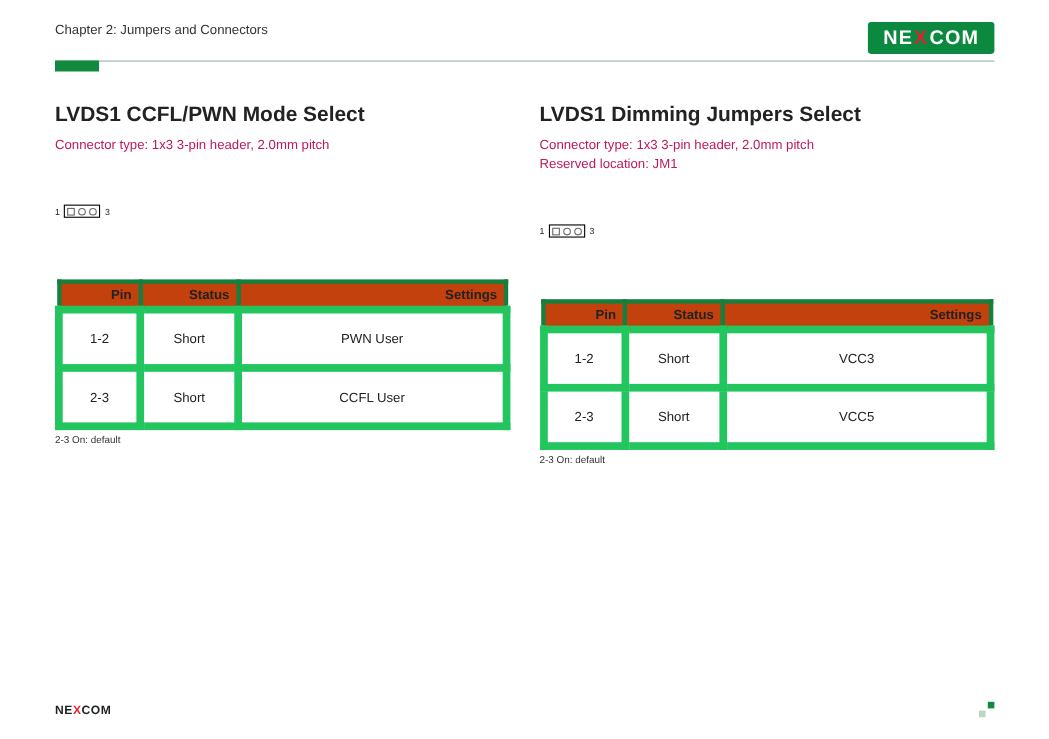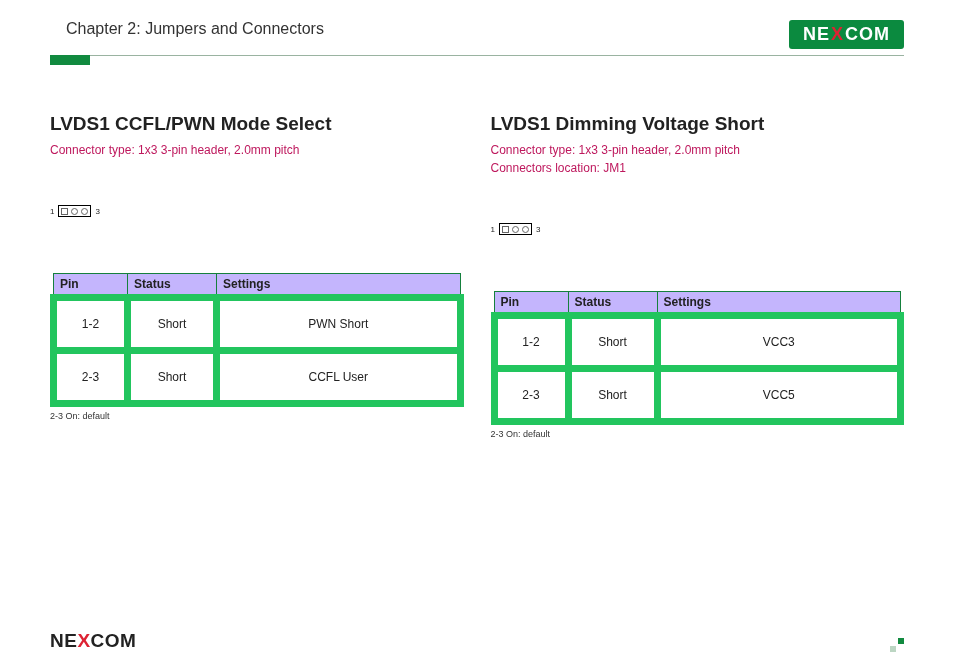--- a/index.html
+++ b/index.html
@@ -20,23 +20,22 @@
     position: relative;
   }
   .header-row {
     display: flex;
     justify-content: space-between;
     align-items: flex-start;
     border-bottom: 1px solid #9ab3a1;
     padding-bottom: 6px;
   }
   .chapter {
-    font-size: 16px;
+    font-size: 12px;
     color: #333;
-    margin-left: 16px;
   }
   .logo-box {
     background: #0b8a3f;
     color: #fff;
     font-weight: bold;
     font-size: 18px;
     padding: 4px 14px;
     border-radius: 3px;
     letter-spacing: 1px;
     display: flex;
@@ -44,21 +43,21 @@
   }
   .logo-box .x { color: #d23; margin: 0 1px; }
   .green-tab {
     width: 40px;
     height: 10px;
     background: #118a3f;
     margin-top: -1px;
   }
   .content {
     display: flex;
-    margin-top: 48px;
+    margin-top: 29px;
     gap: 27px;
   }
   .col {
     flex: 1;
   }
   .sect-title {
     font-size: 19px;
     font-weight: bold;
     color: #222;
     margin: 0 0 6px 0;
@@ -95,25 +94,25 @@
     border: 1px solid #666;
     border-radius: 50%;
     background: #fff;
   }
   table.pins {
     border-collapse: collapse;
     width: 100%;
     font-size: 12px;
   }
   table.pins th {
-    border: 1px solid #15803d;
+    border: 4px solid #15803d;
     padding: 3px 6px;
     font-weight: bold;
-    text-align: left;
-    background: #c4b5fd;
+    text-align: right;
+    background: #c2410c;
   }
   table.pins td {
     border: 7px solid #22c55e;
     padding: 16px 6px;
     text-align: center;
   }
   table.pins th:nth-child(1), table.pins td:nth-child(1) { width: 55px; }
   table.pins th:nth-child(2), table.pins td:nth-child(2) { width: 70px; }
   .note {
     font-size: 9px;
@@ -136,21 +135,21 @@
     color: #333;
   }
   .footer-logo-row {
     display: flex;
     justify-content: space-between;
     align-items: flex-end;
     margin-bottom: 2px;
   }
   .small-logo {
     font-weight: bold;
-    font-size: 19px;
+    font-size: 11px;
     color: #222;
     letter-spacing: 0.5px;
   }
   .small-logo .x { color: #d23; }
   .corner-dec {
     width: 14px;
     height: 14px;
     position: relative;
   }
   .corner-dec .g1 { position:absolute; width:6px; height:6px; background:#118a3f; top:0; right:0;}
@@ -198,36 +197,36 @@
           <tr>
             <th>Pin</th>
             <th>Status</th>
             <th>Settings</th>
           </tr>
         </thead>
         <tbody>
           <tr>
             <td>1-2</td>
             <td>Short</td>
-            <td>PWN Short</td>
+            <td>PWN User</td>
           </tr>
           <tr>
             <td>2-3</td>
             <td>Short</td>
             <td>CCFL User</td>
           </tr>
         </tbody>
       </table>
       <div class="note">2-3 On: default</div>
     </div>
 
     <div class="col">
-      <h2 class="sect-title">LVDS1 Dimming Voltage Short</h2>
+      <h2 class="sect-title">LVDS1 Dimming Jumpers Select</h2>
       <p class="meta">Connector type: 1x3 3-pin header, 2.0mm pitch</p>
-      <p class="meta">Connectors location: JM1</p>
+      <p class="meta">Reserved location: JM1</p>
 
       <div class="jumper">
         <span>1</span>
         <div class="jumper-box">
           <div class="pin-sq"></div>
           <div class="pin-rd"></div>
           <div class="pin-rd"></div>
         </div>
         <span>3</span>
       </div>

